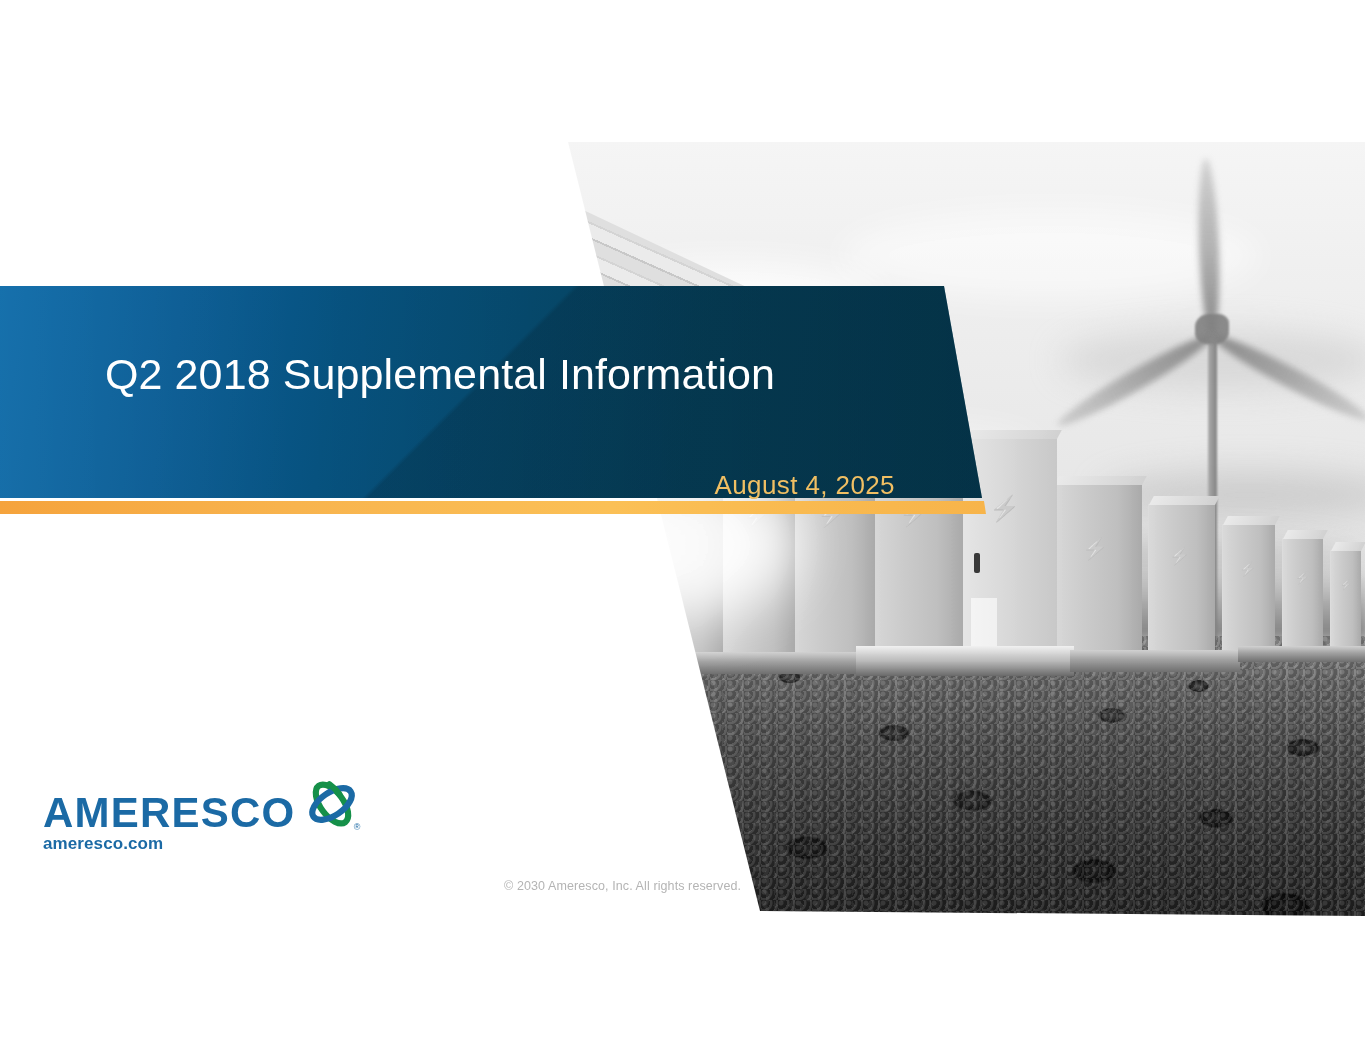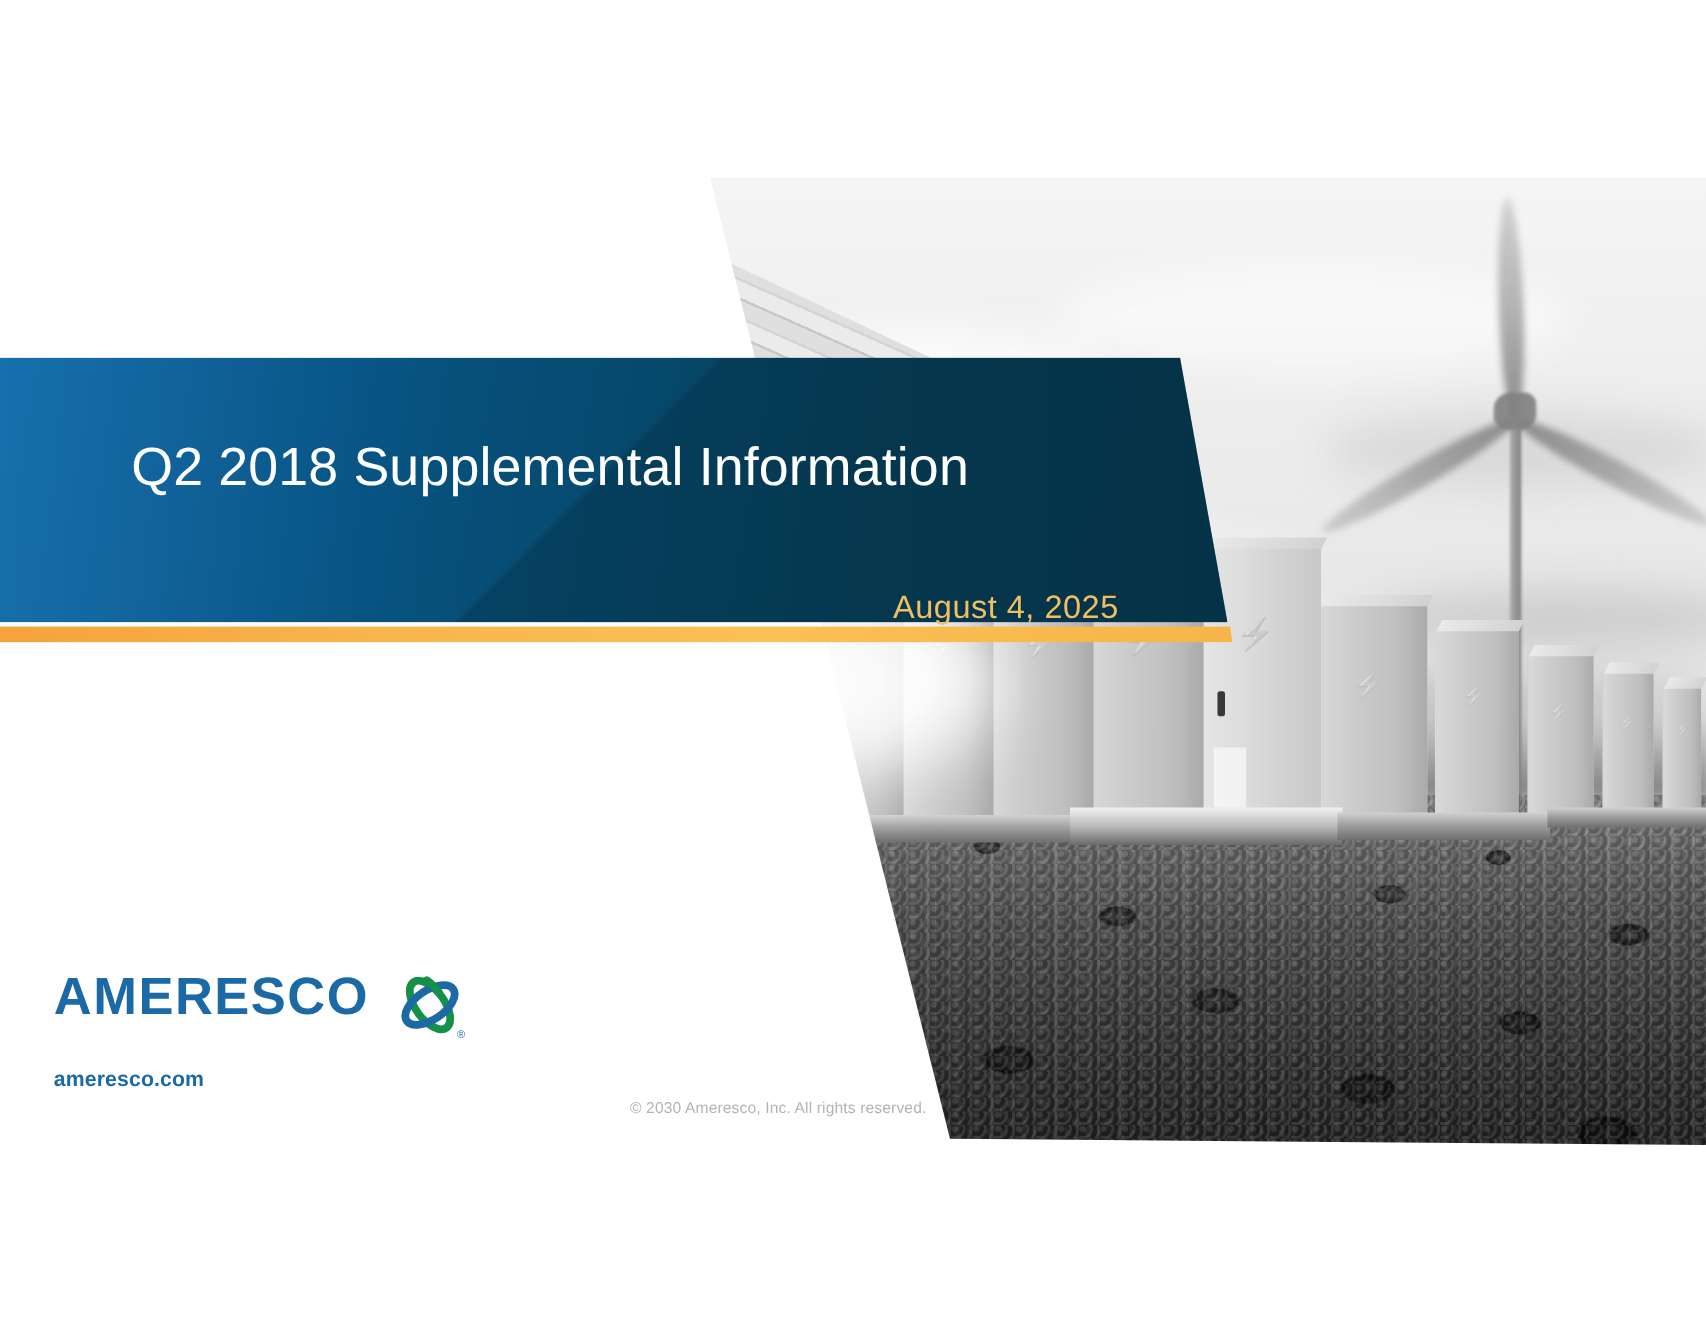--- a/index.html
+++ b/index.html
@@ -229,32 +229,31 @@
   }
   #wordmark {
     display: block;
     color: #1b6aa5;
     font-size: 42px;
     font-weight: bold;
     letter-spacing: 1.2px;
     line-height: 1;
     white-space: nowrap;
   }
-  #logo-row { display: flex; align-items: flex-start; gap: 22px; }
+  #logo-row { display: flex; align-items: flex-end; gap: 10px; }
   #logo-mark { position: relative; width: 56px; height: 58px; flex: 0 0 auto; }
   #reg-mark {
     position: absolute;
     right: 1px;
     bottom: 2px;
     font-size: 9px;
     color: #1b6aa5;
   }
   #site-url {
     display: block;
-    margin-top: 20px;
     color: #1b6aa5;
     font-size: 17px;
     font-weight: bold;
     letter-spacing: .1px;
   }
 
   #copyright {
     position: absolute;
     left: 504px;
     top: 879px;

